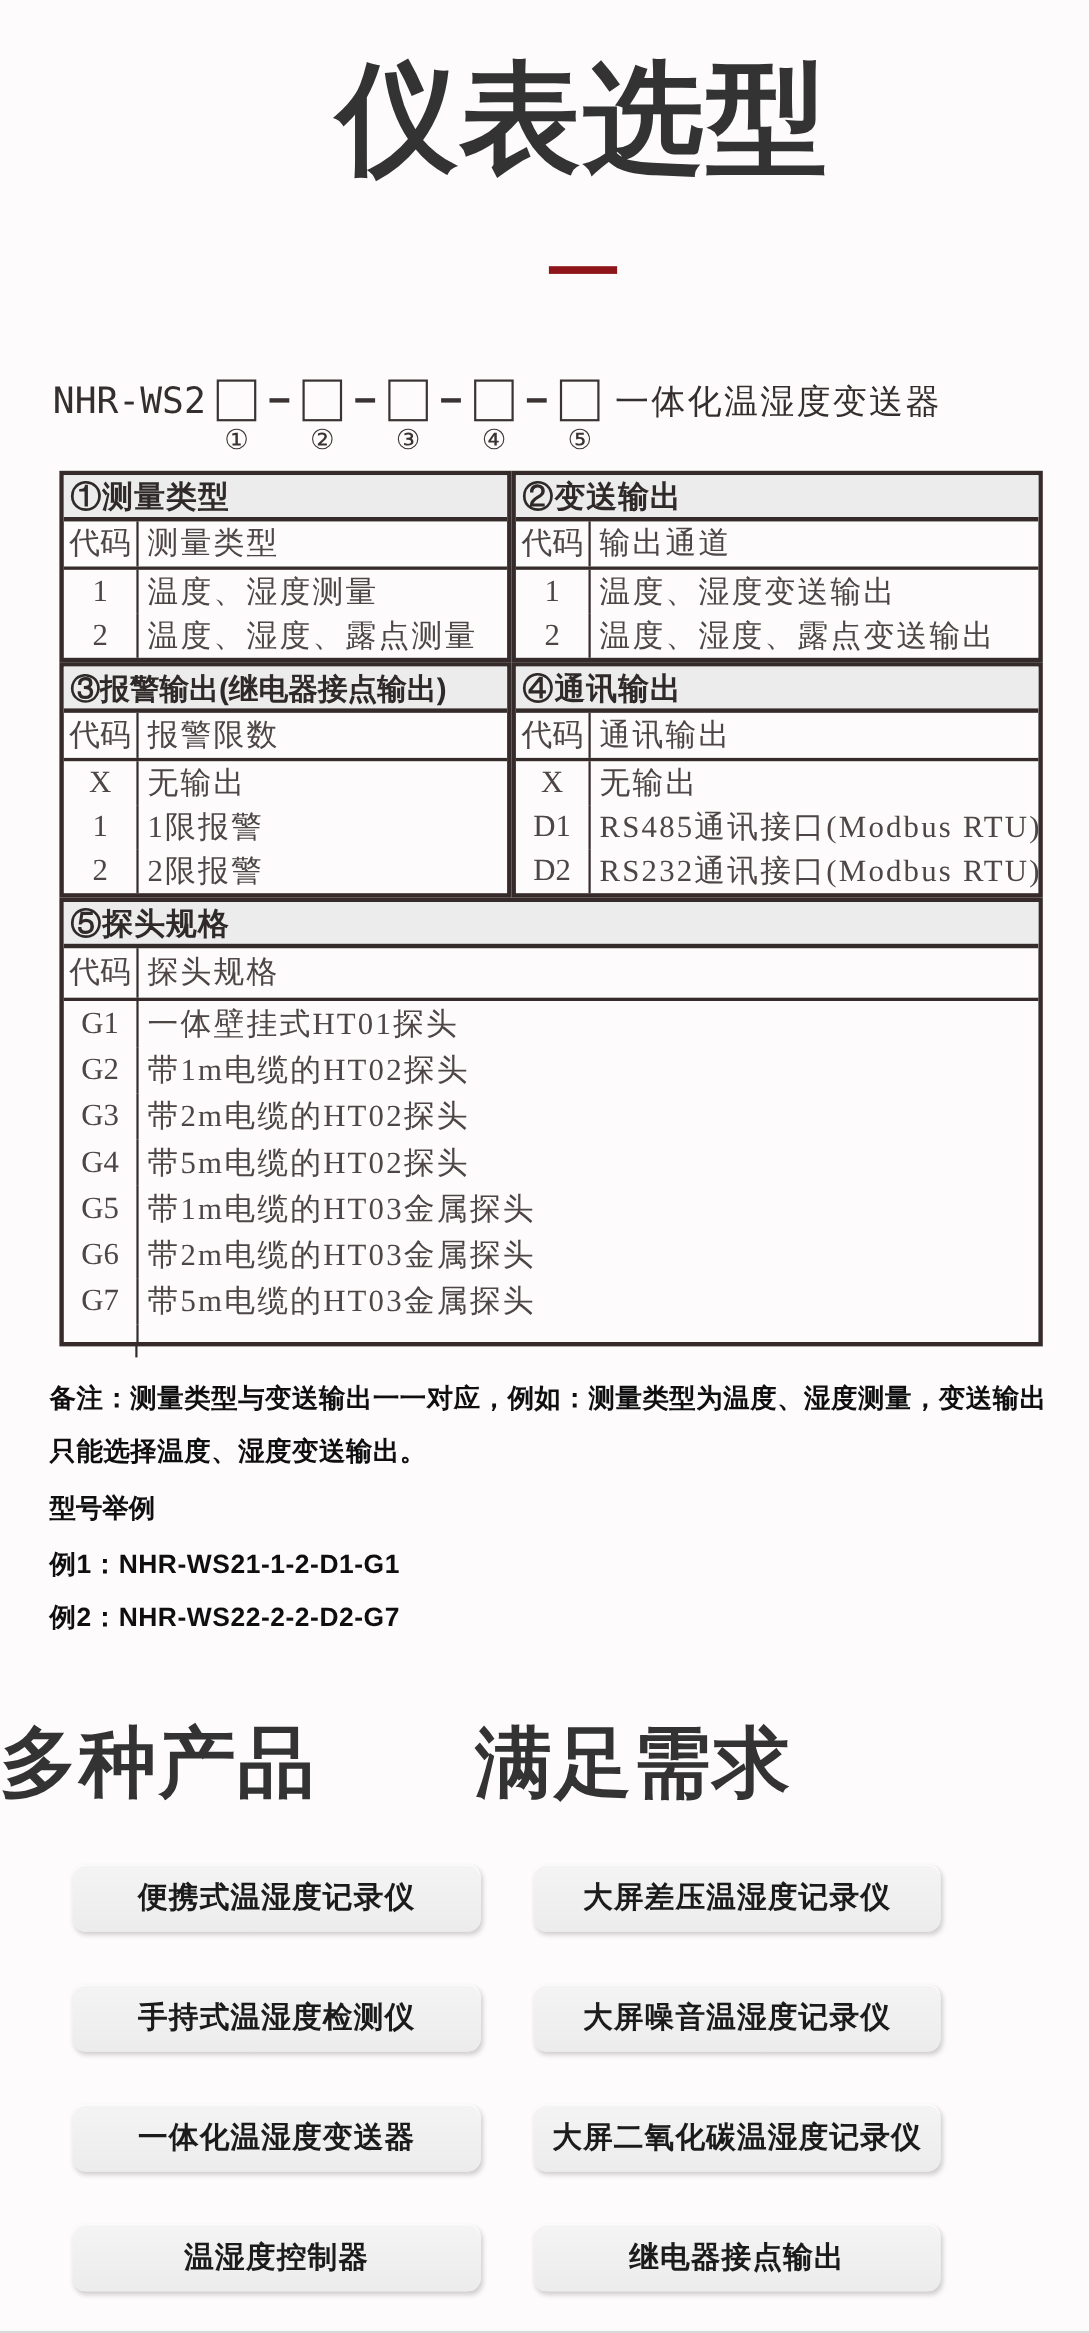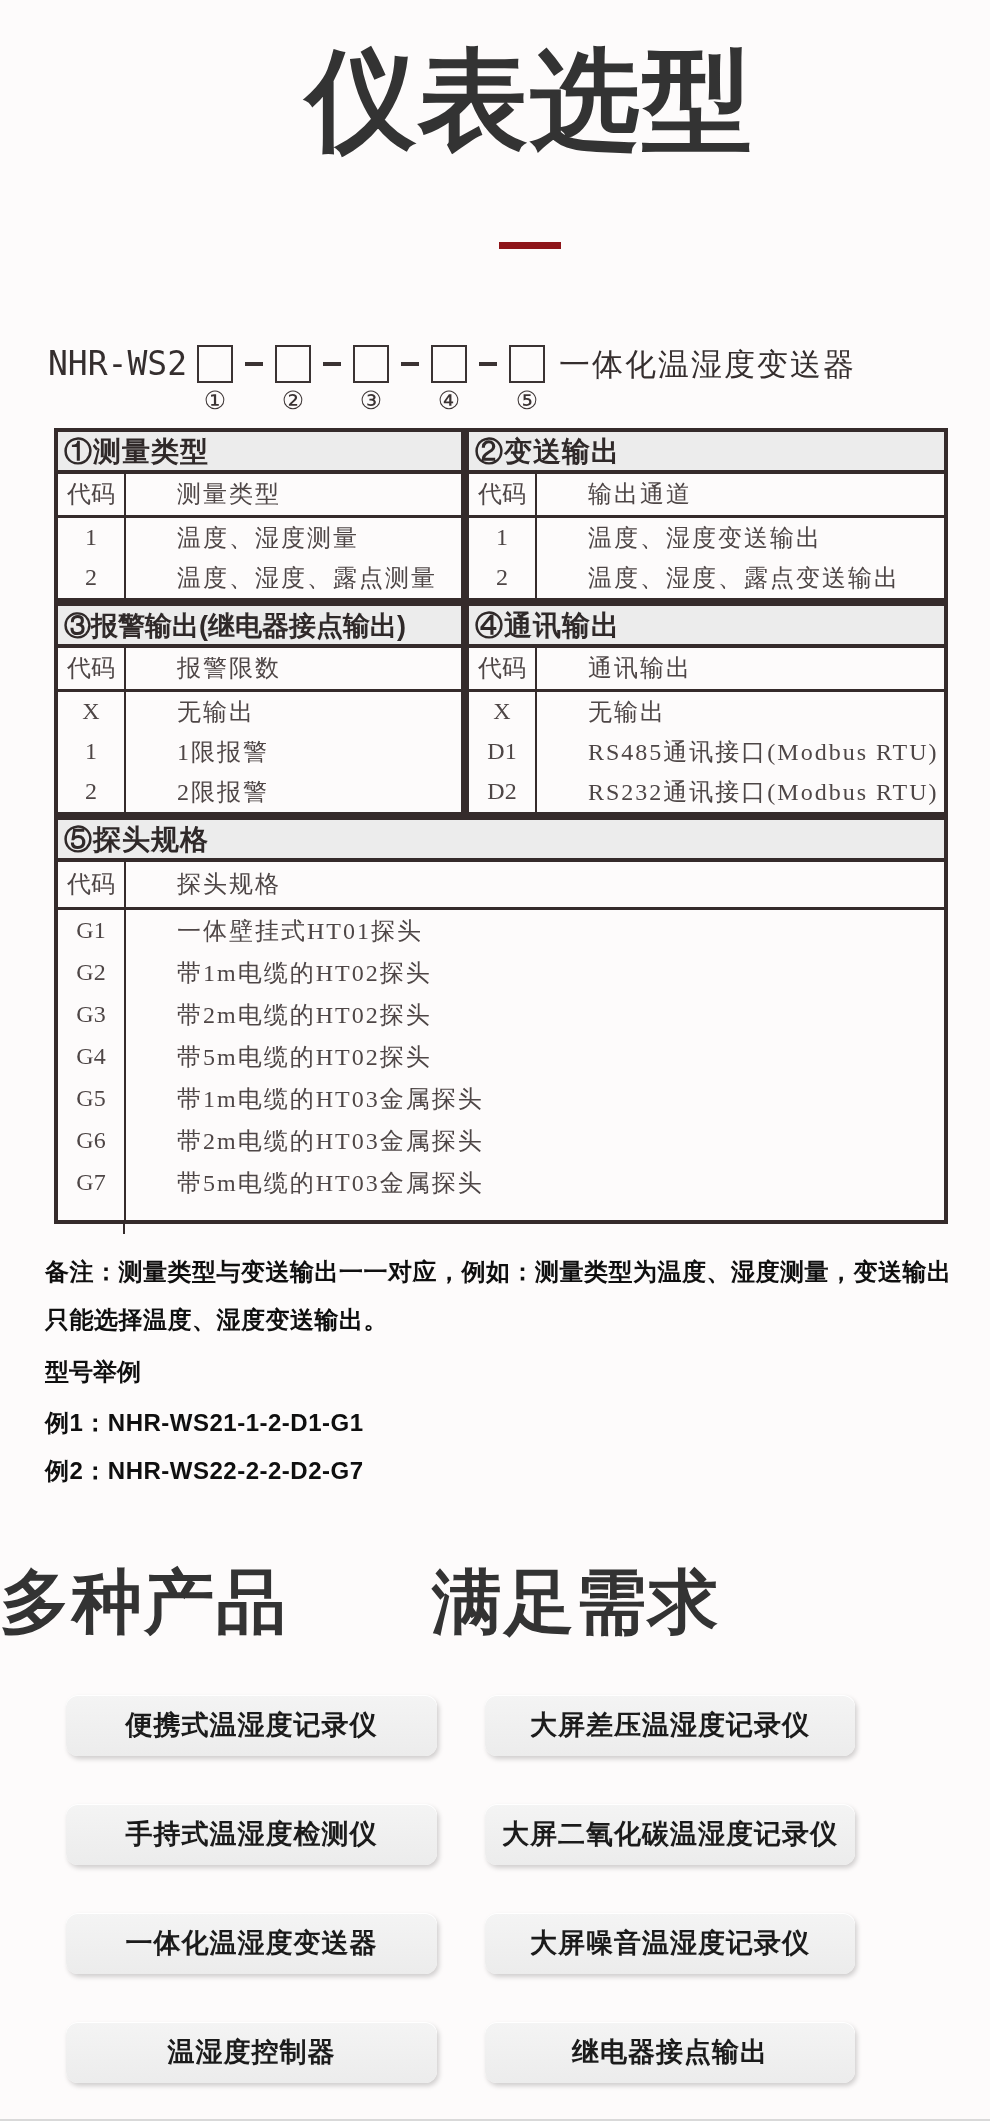--- a/index.html
+++ b/index.html
@@ -16,21 +16,21 @@
   }
 
   
   .hero { text-align: center; padding-left: 70px; margin-top: 44px; }
   .hero-title {
     font-size: 110px;
     font-weight: 900;
     letter-spacing: 2px;
     color: #333333;
     line-height: 1.18;
-    font-family: Liberation Mono, monospace;
+    font-family: Liberation Serif, serif;
     margin-top: 12px;
   }
   .title-divider {
     width: 62px; height: 7px;
     background: #8e1519;
     margin: 68px auto 0;
     transform: translateX(35px);
   }
 
   
@@ -92,23 +92,22 @@
     padding-left: 6px;
     color: #2f2929;
     letter-spacing: 1px;
     white-space: nowrap;
     overflow: hidden;
   }
   .st-header.tight { font-size: 27px; letter-spacing: 0; }
   .st-row {
     display: flex;
     font-family: "Liberation Serif", serif;
-    font-size: 24px;
+    font-size: 28px;
     color: #4e4646;
-    gap: 43px;
   }
   .st-colhead { height: 44px; border-bottom: 3px solid #352b2b; }
   .st-data { height: 40px; }
   .t5 .st-colhead { height: 48px; }
   .t5 .st-data { height: 42px; }
   .st-filler { height: 16px; }
   .st-code {
     width: 68px;
     border-right: 2px solid #352b2b;
     display: flex; align-items: center; justify-content: center;
@@ -355,19 +354,19 @@
   </div>
 
   <div class="products-title">多种产品　　满足需求</div>
 
   <div class="btn-grid">
     <div class="pbtn">便携式温湿度记录仪</div>
     <div class="pbtn">手持式温湿度检测仪</div>
     <div class="pbtn">一体化温湿度变送器</div>
     <div class="pbtn">温湿度控制器</div>
     <div class="pbtn">大屏差压温湿度记录仪</div>
+    <div class="pbtn">大屏噪音温湿度记录仪</div>
     <div class="pbtn">大屏二氧化碳温湿度记录仪</div>
-    <div class="pbtn">大屏噪音温湿度记录仪</div>
     <div class="pbtn">继电器接点输出</div>
   </div>
 
   <div class="bottom-hairline"></div>
 </div>
 
 </body></html>

